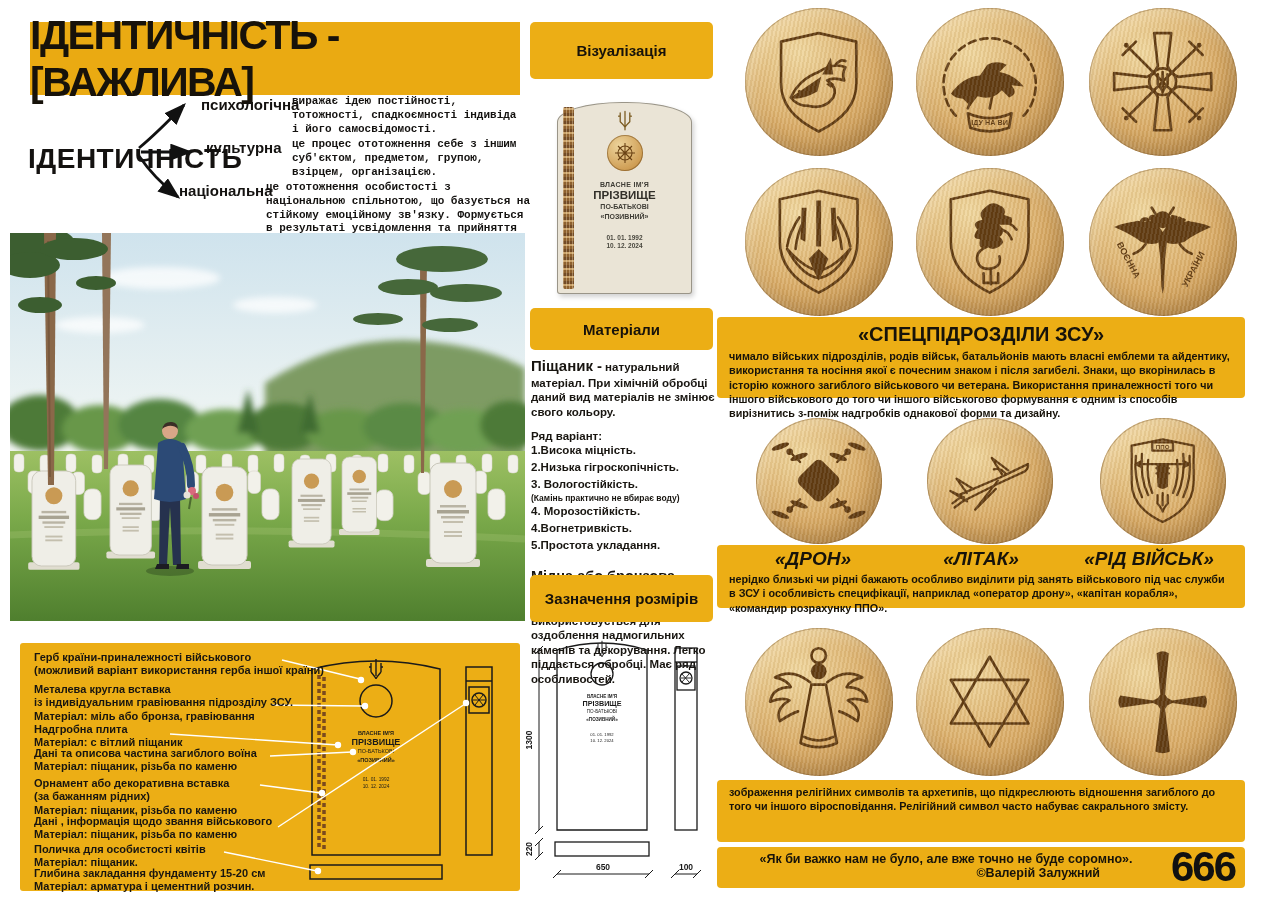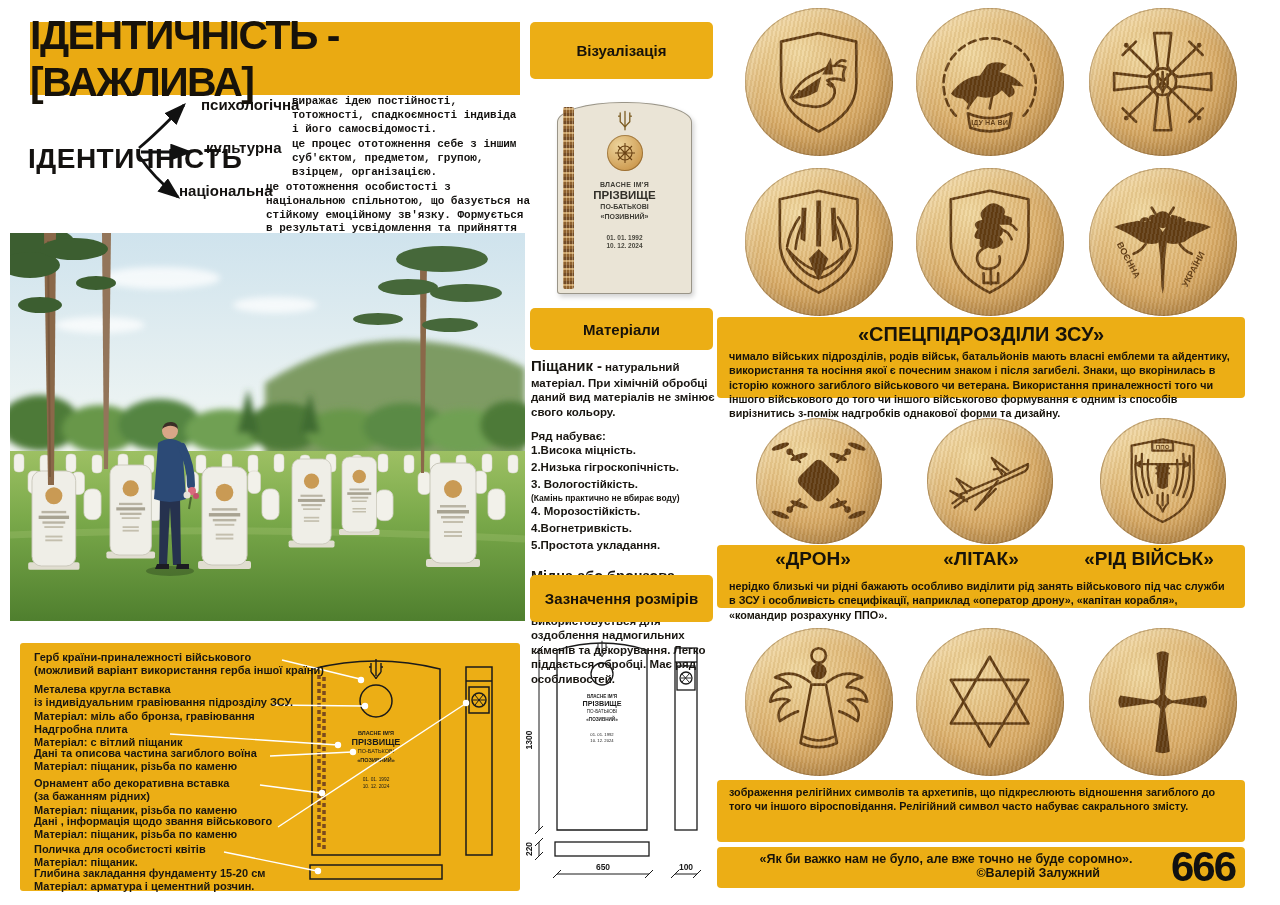--- a/index.html
+++ b/index.html
@@ -68,21 +68,21 @@
   .sm{width:126px;height:126px;}
   .r3 .c1{left:39px}.r3 .c2{left:210px}.r3 .c3{left:383px}
   .emb *{stroke:#5e3910;fill:none;stroke-width:2.2;stroke-linecap:round;stroke-linejoin:round;}
   .emb .f{fill:#5e3910;stroke:none;}
   .emb text{stroke:none;fill:#5e3910;font-weight:700;font-family:"Liberation Sans",sans-serif;}
   .secbox{position:absolute;left:717px;width:528px;border-radius:4px;padding:5px 12px;box-sizing:border-box;color:#17130a;}
   .spec{top:317px;height:81px}
   .sec-title{text-align:center;font-size:20px;font-weight:700;margin:1px 0 3px;}
   .sec-body{font-size:10.8px;font-weight:700;line-height:1.32;}
   .occ{top:545px;height:63px;padding-top:3px;}
-  .occ-row{display:flex;margin-bottom:9px;}
+  .occ-row{display:flex;margin-bottom:2px;font-style:italic;}
   .occ-row span{flex:1;text-align:center;font-size:19px;font-weight:700;}
   .relg{top:780px;height:62px}
   .quotebar{top:847px;height:41px;padding:5px 16px;}
   .q-text{text-align:center;font-size:12.5px;font-weight:700;padding-right:70px;}
   .q-author{width:58%;margin-left:16%;text-align:right;font-size:12.5px;font-weight:700;}
   .q-page{position:absolute;right:10px;top:-4px;font-size:42px;font-weight:700;letter-spacing:-2px;color:#111;}
 </style>
 </head>
 <body>
 
@@ -343,21 +343,21 @@
     <div class="vt vn2">ПРІЗВИЩЕ</div>
     <div class="vt vn3">ПО-БАТЬКОВІ</div>
     <div class="vt vn4">«ПОЗИВНИЙ»</div>
     <div class="vt vd1">01. 01. 1992</div>
     <div class="vt vd2">10. 12. 2024</div>
   </div>
 
   <div class="mhead ybox h-mat">Матеріали</div>
   <div class="matbody">
     <div class="m-p1"><span class="m-lead">Піщаник -</span><span>натуральний матеріал. При хімічній обробці даний вид матеріалів не змінює свого кольору.</span></div>
-    <div class="m-advt">Ряд набуває:</div>
+    <div class="m-advt">Ряд варіант:</div>
     <div class="m-adv">1.Висока міцність.</div>
     <div class="m-adv">2.Низька гігроскопічність.</div>
     <div class="m-adv">3. Вологостійкість.</div>
     <div class="m-note">(Камінь практично не вбирає воду)</div>
     <div class="m-adv">4. Морозостійкість.</div>
     <div class="m-adv">4.Вогнетривкість.</div>
     <div class="m-adv">5.Простота укладання.</div>
     <div class="m-p2t">Мідна або бронзова вставка.</div>
     <div class="m-p2">Метал , що широко використовується для оздоблення надмогильних каменів та декорування. Легко піддається обробці. Має ряд особливостей.</div>
   </div>

